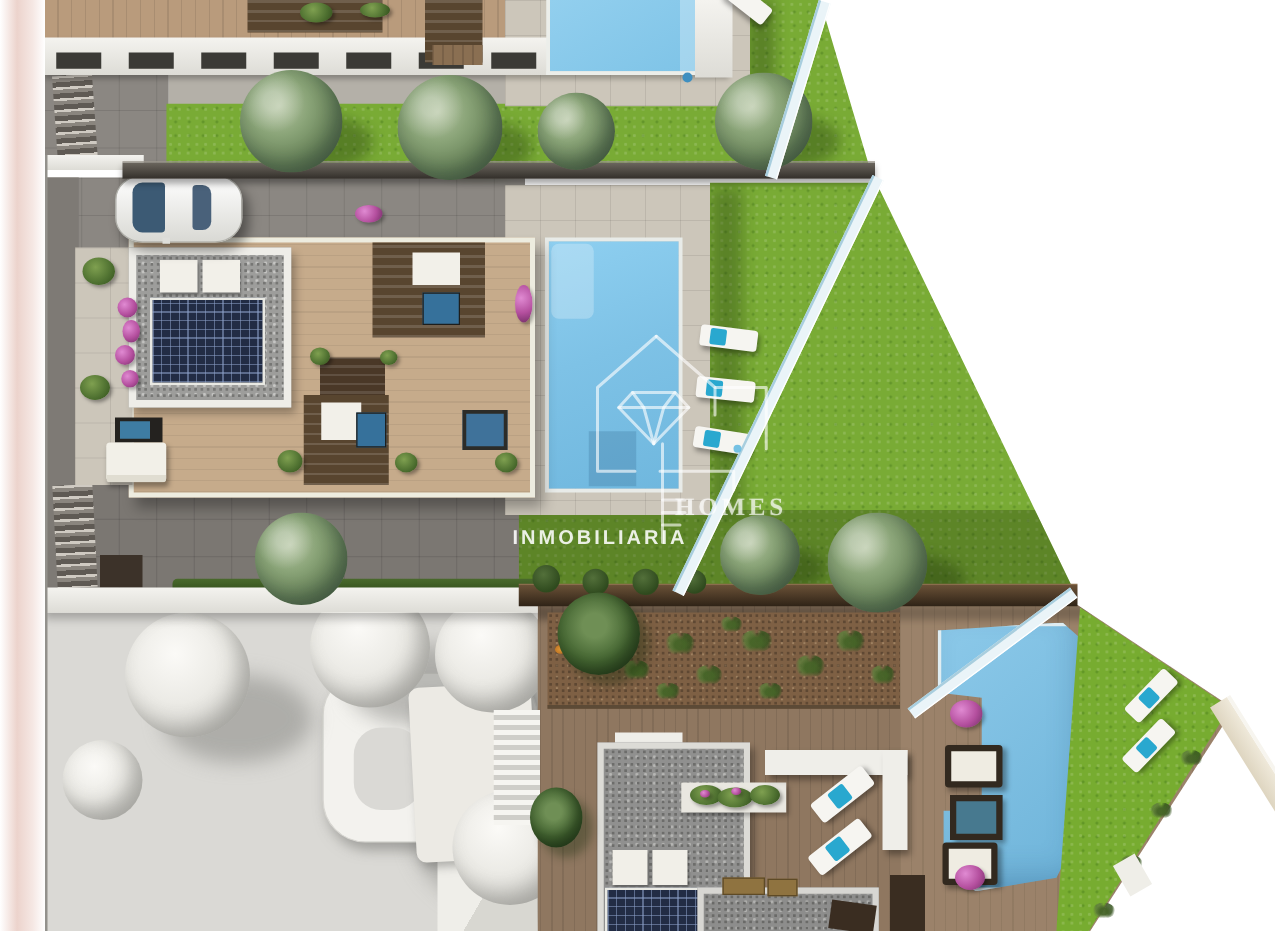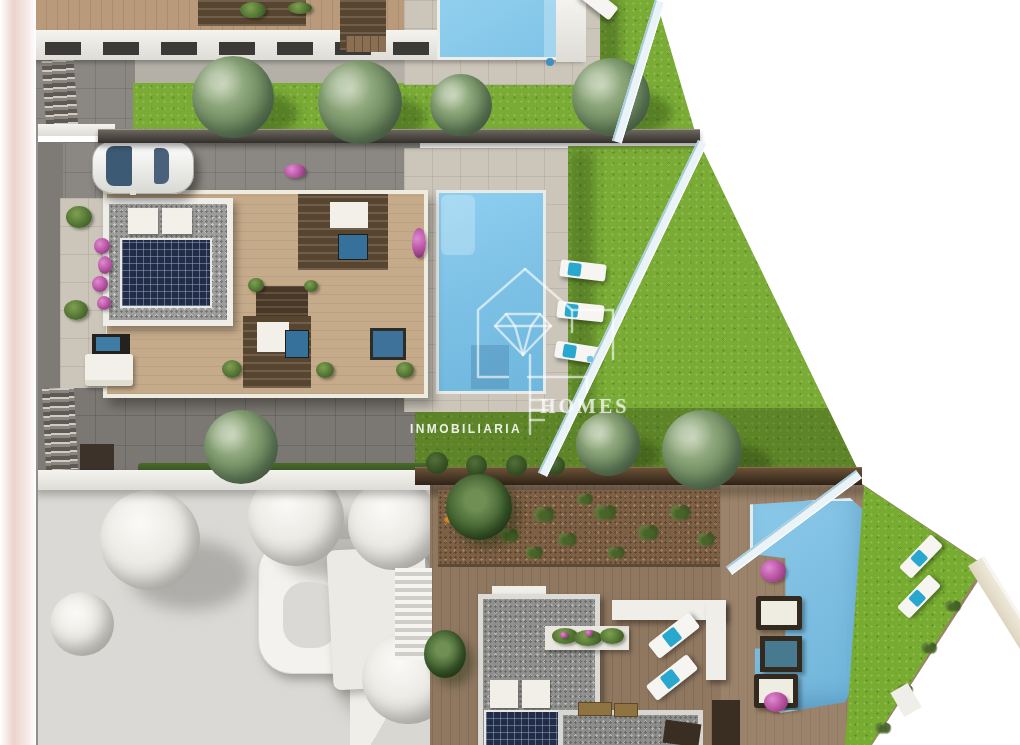--- a/index.html
+++ b/index.html
@@ -55,21 +55,21 @@
   .tuft{position:absolute;border-radius:50%;background:
     radial-gradient(ellipse 50% 60% at 50% 55%, rgba(70,100,40,.95) 0 35%, rgba(70,100,40,0) 72%),
     radial-gradient(ellipse 34% 80% at 28% 40%, rgba(95,125,60,.85) 0 40%, rgba(95,125,60,0) 78%),
     radial-gradient(ellipse 34% 80% at 74% 40%, rgba(55,85,32,.85) 0 40%, rgba(55,85,32,0) 78%);}
   .bougain{position:absolute;border-radius:50%;background:radial-gradient(circle at 35% 35%, #e08ad2, #b44f9e 55%, #7e3470 92%);box-shadow:2px 2px 3px rgba(0,0,0,.3);}
   .plantg{position:absolute;border-radius:50%;background:radial-gradient(circle at 40% 35%, #7fa050, #4e7030 60%, #35511e 95%);box-shadow:2px 2px 3px rgba(0,0,0,.35);}
   .chair{background:#efece2;border:5px solid #32291f;border-radius:3px;box-shadow:3px 3px 4px rgba(0,0,0,.35);}
   .slot{position:absolute;top:12px;height:13px;width:36px;background:#3b3a36;}
   .wm-word{position:absolute;font-family:"Liberation Serif",serif;font-size:20px;letter-spacing:3px;
            color:rgba(255,255,255,.68);font-variant:small-caps;text-shadow:0 0 2px rgba(255,255,255,.25);}
-  .wm-sub{position:absolute;font-family:"Liberation Sans",sans-serif;font-size:12px;font-weight:bold;
+  .wm-sub{position:absolute;font-family:"Liberation Sans",sans-serif;font-size:16px;font-weight:bold;
           letter-spacing:2.4px;color:rgba(255,255,255,.88);}
 </style>
 </head>
 <body>
 
 <div id="canvas">
 
   <div class="abs wood" style="left:35px;top:0;width:373px;height:32px;z-index:3;"></div>
   <div class="abs wood" style="left:35px;top:0;width:100px;height:58px;z-index:2;"></div>
   <div class="abs pergola" style="left:198px;top:0;width:108px;height:26px;z-index:4;"></div>

